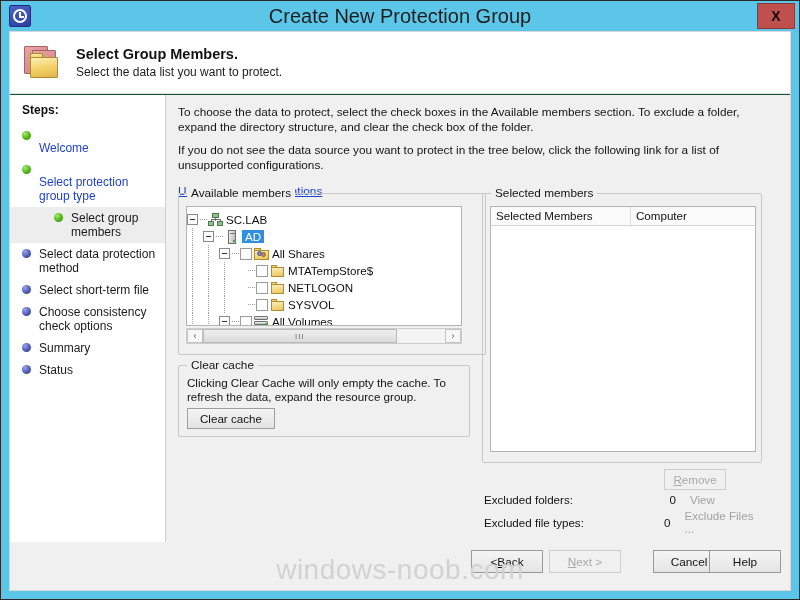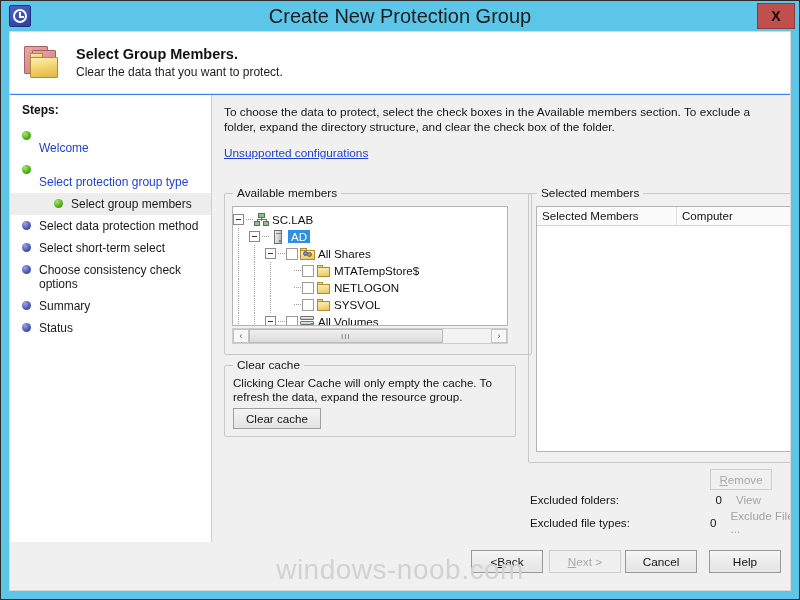--- a/index.html
+++ b/index.html
@@ -65,21 +65,21 @@
     color: #12070a;
     font-weight: bold; font-size: 14px;
     display: flex; align-items: center; justify-content: center;
     cursor: pointer;
   }
 
   
   #client {
     position: absolute;
     left: 8px; top: 30px; right: 8px; bottom: 8px;
-    background: #3b82f6;
+    background: #14532d;
     border: 1px solid #d8d8d8;
     overflow: hidden;
   }
 
   
   #header {
     height: 62px;
     background: #ffffff;
     border-bottom: 1px solid #e2e2e2;
     display: flex; align-items: center;
@@ -129,21 +129,21 @@
   
   #body {
     position: absolute;
     top: 63px; left: 0; right: 0; bottom: 0;
     display: flex;
     background: #f0f0f0;
   }
 
   
   #steps {
-    width: 202px;
+    width: 156px;
     background: #ffffff;
     border-right: 1px solid #cfcfcf;
     padding: 8px 0 0 0;
     flex: 0 0 auto;
     font-size: 12px;
   }
   #steps-title {
     font-weight: bold; font-size: 12px; color: #111;
     padding: 0 0 8px 12px;
   }
@@ -439,21 +439,21 @@
     cursor: pointer;
   }
   .btn.disabled {
     background: #f0f0f0;
     border: 1px solid #cdcdcd;
     color: #a9a9a9;
     cursor: default;
   }
   #btn-back   { left: 461px; }
   #btn-next   { left: 539px; }
-  #btn-cancel { left: 615px; }
+  #btn-cancel { left: 643px; }
   #btn-help   { left: 699px; }
   .btn u { text-decoration: underline; }
 
   
   #watermark {
     position: absolute;
     left: 0; right: 0; bottom: 4px;
     text-align: center;
     font-size: 28px;
     color: #d2d2d2;
@@ -480,21 +480,21 @@
 
     <div id="header">
       <div id="header-icon">
         <div class="folder-back"></div>
         <div class="folder-back2"></div>
         <div class="folder-front-tab"></div>
         <div class="folder-front"></div>
       </div>
       <div>
         <div id="header-title">Select Group Members.</div>
-        <div id="header-sub">Clear the data that you want to protect.</div>
+        <div id="header-sub">Select the data list you want to protect.</div>
       </div>
     </div>
 
     <div id="body">
 
       <div id="steps">
         <div id="steps-title">Steps:</div>
         <div id="steps-list">
             <div class="step link">
               <span class="dot done"></span>
@@ -507,39 +507,40 @@
             <div class="step current">
               <span class="dot done"></span>
               <span class="lbl plain">Select group members</span>
             </div>
             <div class="step">
               <span class="dot todo"></span>
               <span class="lbl plain">Select data protection method</span>
             </div>
             <div class="step">
               <span class="dot todo"></span>
-              <span class="lbl plain">Select short-term select</span>
+              <span class="lbl plain">Select short-term file</span>
             </div>
             <div class="step">
               <span class="dot todo"></span>
               <span class="lbl plain">Choose consistency check options</span>
             </div>
             <div class="step">
               <span class="dot todo"></span>
               <span class="lbl plain">Summary</span>
             </div>
             <div class="step">
               <span class="dot todo"></span>
               <span class="lbl plain">Status</span>
             </div>
           </div>
       </div>
 
       <div id="main">
         <p class="para">To choose the data to protect, select the check boxes in the Available members section. To exclude a folder, expand the directory structure, and clear the check box of the folder.</p>
+        <p class="para">If you do not see the data source you want to protect in the tree below, click the following link for a list of unsupported configurations.</p>
         <span id="unsupported-link">Unsupported configurations</span>
 
         
         <div class="groupbox" id="gb-available">
           <div class="gb-title">Available members</div>
           <div id="tree-panel">
               <div class="tnode">
                 <span class="exp"></span>
                 <span class="dashes"></span>
                 <span class="ti org">

